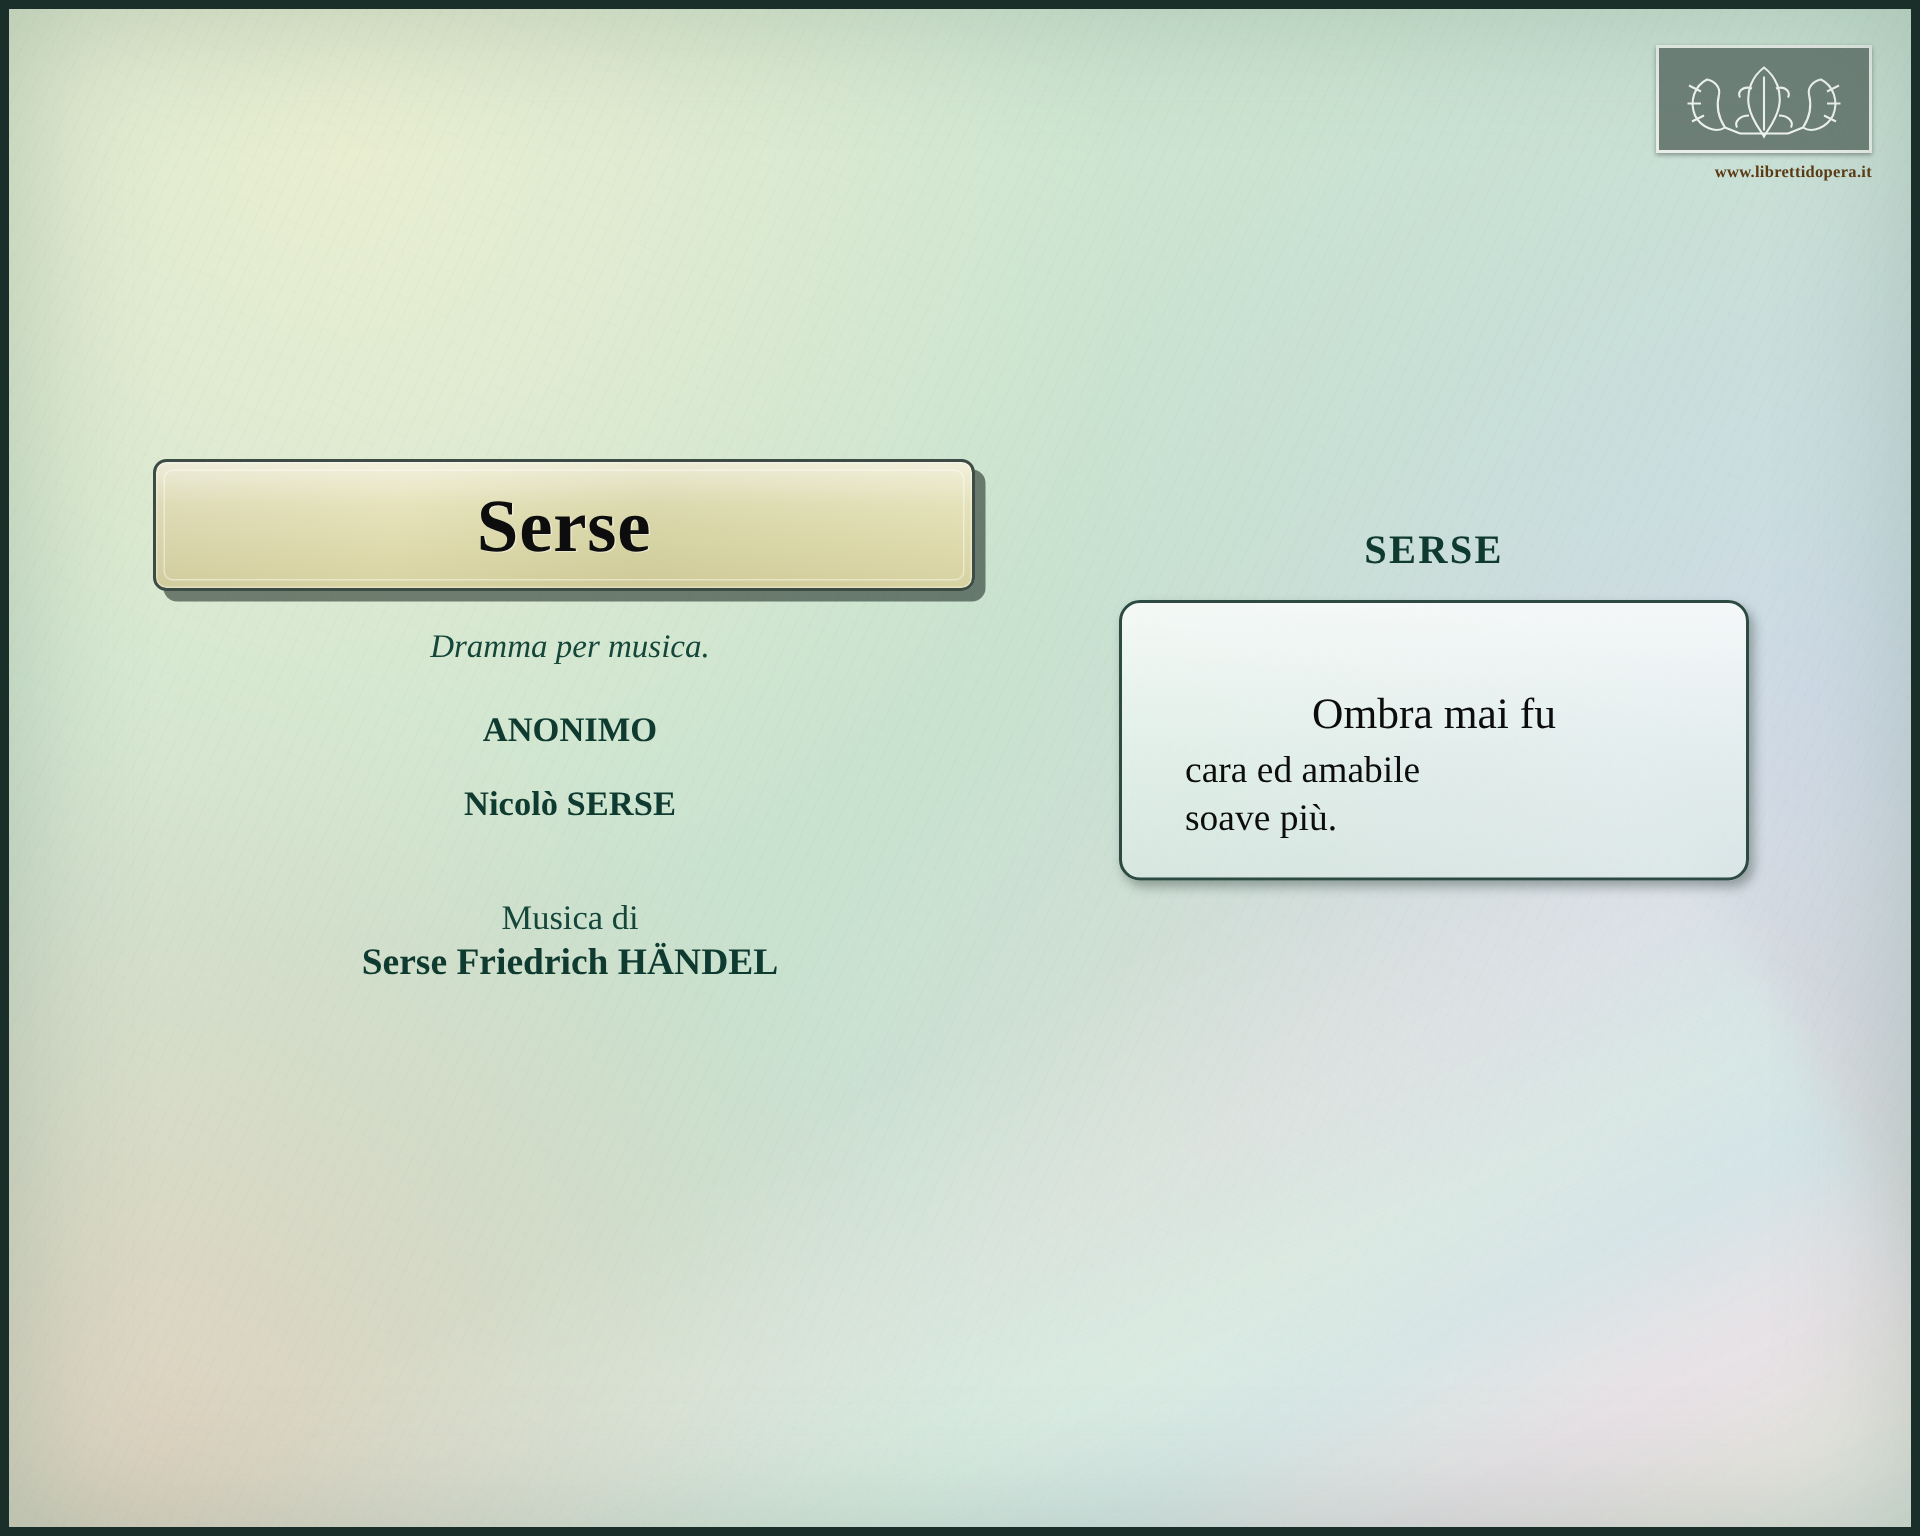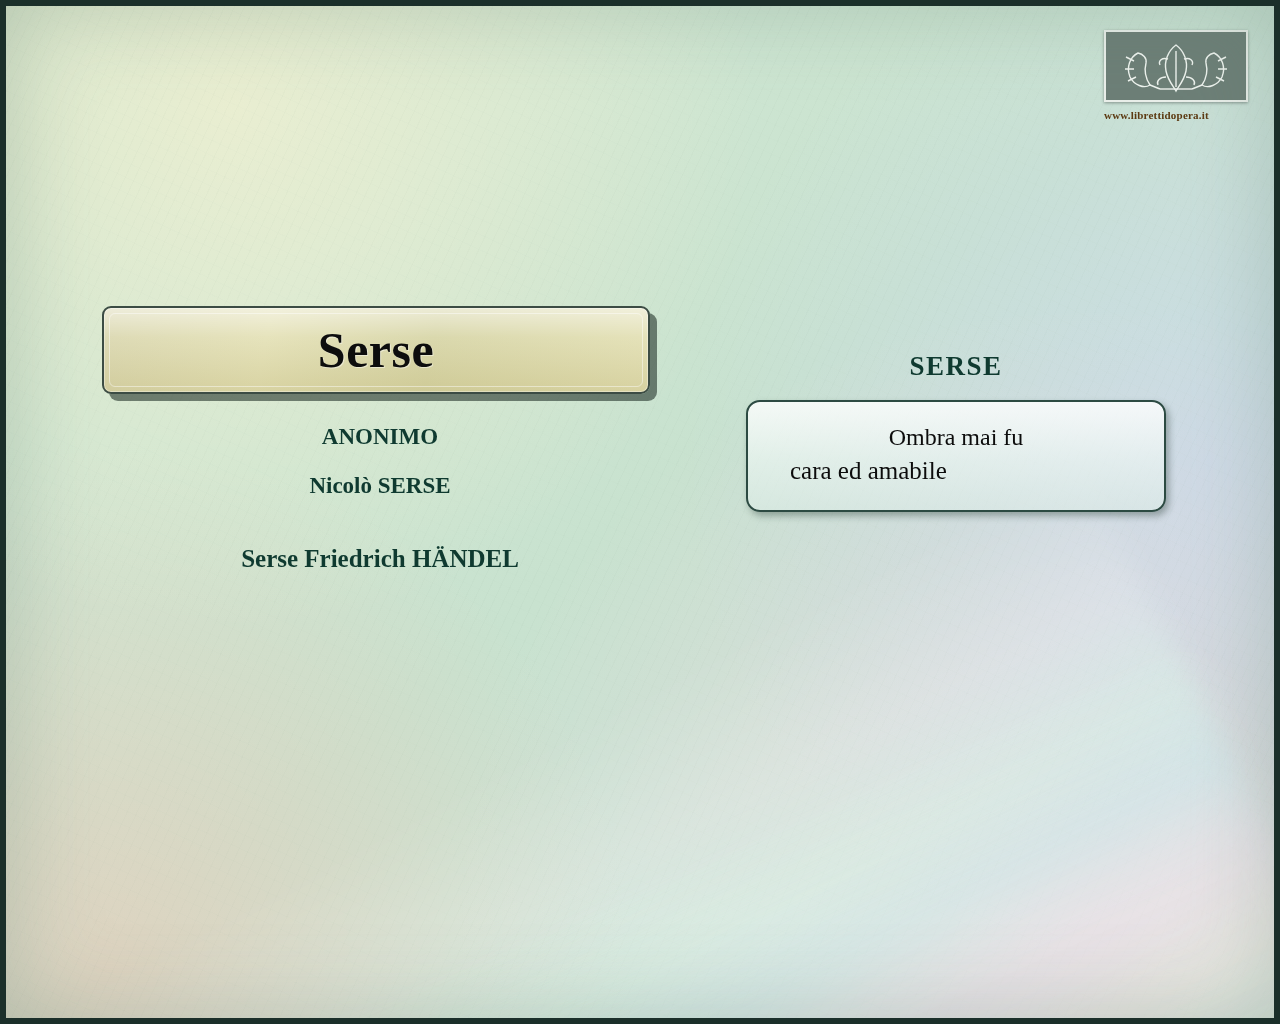--- a/index.html
+++ b/index.html
@@ -83,21 +83,21 @@
     pointer-events: none;
     box-shadow: inset 0 0 90px rgba(90,120,105,0.30);
   }
 
   
   #logo-block {
     position: absolute;
     top: 24px;
     right: 26px;
     width: 144px;
-    text-align: left;
+    text-align: right;
   }
   #logo-box {
     width: 144px;
     height: 72px;
     box-sizing: border-box;
     border: 2px solid #e9eee9;
     background: #6d7f77;
     display: flex;
     align-items: center;
     justify-content: center;
@@ -212,23 +212,24 @@
     box-shadow: 3px 4px 7px rgba(25,45,38,0.35);
     padding: 20px 26px 22px 26px;
     text-align: left;
   }
   .quote-line {
     font-family: "Liberation Serif", serif;
     color: #0c0c0c;
     line-height: 1.30;
   }
   .quote-line.first {
-    font-size: 24px;
+    font-size: 29px;
     text-align: center;
     margin-bottom: 2px;
+    margin-top: 36px;
   }
   .quote-line.rest {
     font-size: 25px;
     padding-left: 16px;
   }
   #scene-ref {
     margin-top: 20px;
     font-family: "Liberation Serif", serif;
     font-style: italic;
     font-weight: bold;
@@ -264,35 +265,38 @@
       </svg>
     </div>
     <div id="logo-url">www.librettidopera.it</div>
   </div>
 
   <div id="left-col">
     <div id="title-plaque">
       <div id="opera-title">Serse</div>
     </div>
 
+    <div id="subtitle">Dramma per musica.</div>
 
     <div class="credit-block">
       <div class="credit-name">ANONIMO</div>
       <div class="credit-name">Nicolò SERSE</div>
     </div>
 
     <div id="music-block">
+      <div class="credit-label">Musica di</div>
       <div id="composer">Serse Friedrich HÄNDEL</div>
     </div>
   </div>
 
   <div id="right-col">
     <div id="character-name">SERSE</div>
 
     <div id="quote-box">
       <div class="quote-line first">Ombra mai fu</div>
       <div class="quote-line rest">cara ed amabile</div>
+      <div class="quote-line rest">soave più.</div>
     </div>
 
   </div>
 
   <div class="vignette"></div>
 </div>
 
 </body></html>

